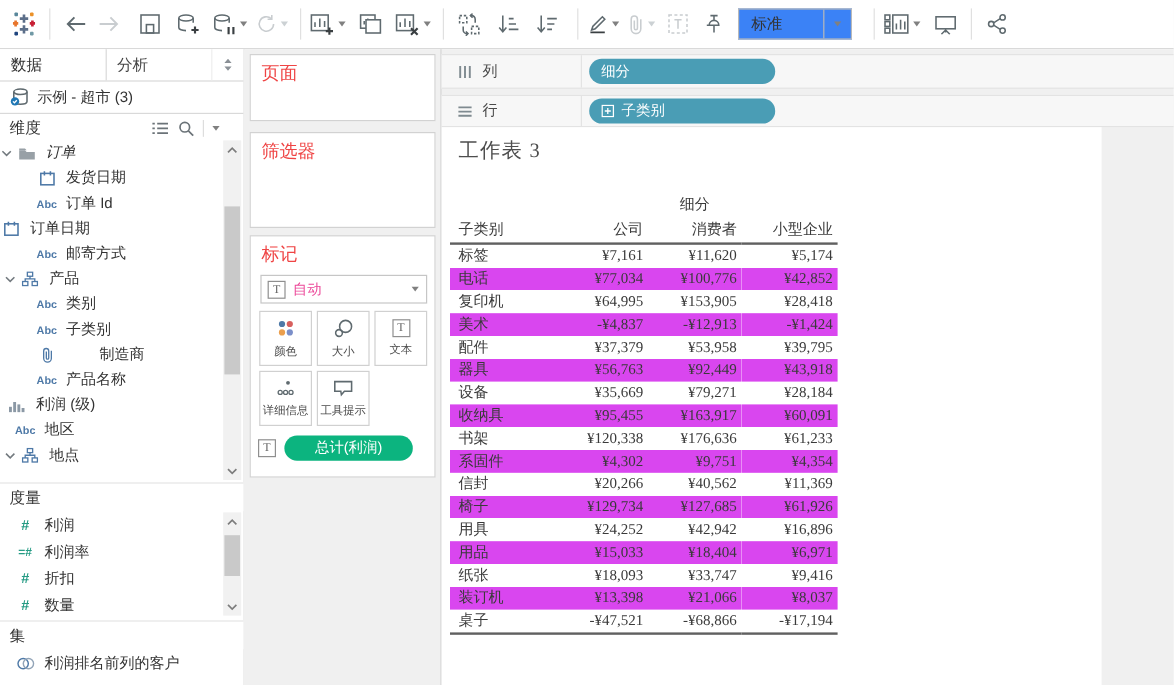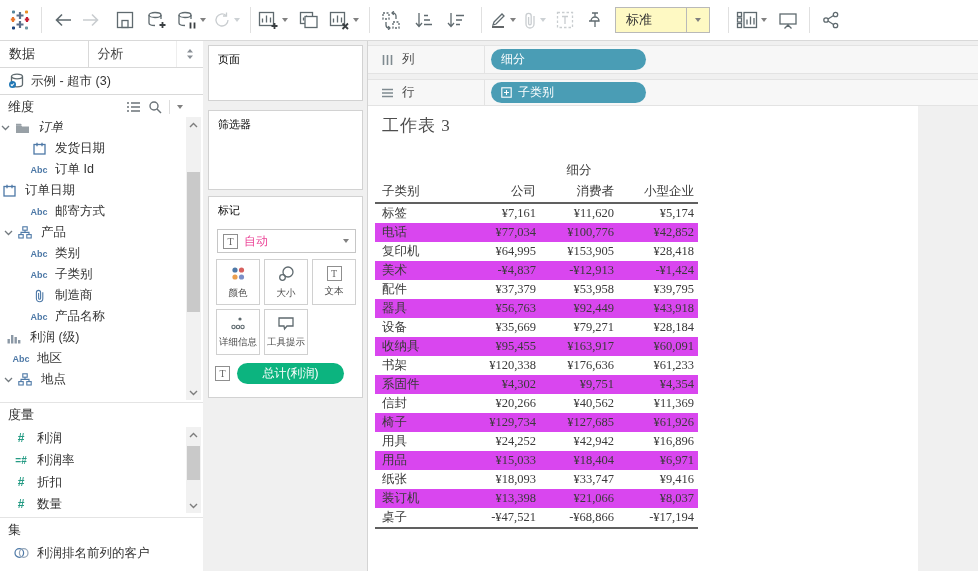--- a/index.html
+++ b/index.html
@@ -8,21 +8,21 @@
   .abs{position:absolute}
   
   #toolbar{left:0;top:0;width:978px;height:40px;border-bottom:1px solid #d9d9d9;
            display:flex;align-items:center;background:#fff}
   .tb-btn{display:flex;align-items:center;justify-content:center;height:28px;min-width:24px;margin:0 2px}
   .tb-group{display:flex;align-items:center}
   .tb-sep{width:1px;height:26px;background:#e0e0e0;margin:0 7px}
   .caret{width:0;height:0;border-left:3.5px solid transparent;border-right:3.5px solid transparent;
          border-top:4.5px solid #808080;margin:0 3px}
   .caret.dis{border-top-color:#ccd1d4}
-  #fitbox{display:flex;align-items:center;height:24px;border:1px solid #b9b9b9;background:#fef9c3;margin:0 6px}
+  #fitbox{display:flex;align-items:center;height:24px;border:1px solid #b9b9b9;background:#3b82f6;margin:0 6px}
   #fitbox .lbl{padding:0 10px;font-size:13px;color:#333;min-width:50px}
   #fitbox .dd{width:22px;height:100%;border-left:1px solid #b9b9b9;display:flex;align-items:center;justify-content:center}
   
   #sidebar{left:0;top:41px;width:203px;height:530px;background:#fff;border-right:1px solid #d4d4d4}
   .sb-tabs{height:26px;border-bottom:1px solid #d9d9d9;display:flex;align-items:stretch}
   .sb-tab{display:flex;align-items:center;padding-left:9px;font-size:13px;color:#2f2f2f;width:84px}
   .sb-tab.second{border-left:1px solid #d9d9d9;color:#444}
   .sb-tabsort{margin-left:auto;display:flex;align-items:center;padding:0 8px;border-left:1px solid #eee}
   .sb-ds{height:26px;border-bottom:1px solid #d9d9d9;display:flex;align-items:center;gap:6px;padding-left:8px;font-size:12.5px;color:#333}
   .sb-dimhead{height:24px;display:flex;align-items:center;padding:0 20px 0 8px;font-size:13px;color:#333}
@@ -32,21 +32,21 @@
   .tree-row .chev{width:11px;display:inline-flex;justify-content:center;margin-right:2px}
   .tree-row .ficon{width:18px;display:inline-flex;justify-content:center;align-items:center;margin-right:7px}
   .sec-head{position:absolute;left:0;width:203px;height:24px;display:flex;align-items:center;
             padding-left:8px;font-size:13px;color:#333;border-top:1px solid #e4e4e4;background:#fff;box-sizing:border-box}
   .vscroll{position:absolute;width:15px;background:#f1f1f1}
   .vs-arrow{position:absolute;left:0;width:15px;height:15px;display:flex;align-items:center;justify-content:center}
   .vs-thumb{position:absolute;left:1px;width:13px;background:#c9c9c9}
   
   #midpanel{left:203px;top:41px;width:165px;height:530px;background:#f0f0f0;border-right:1px solid #d4d4d4;box-sizing:border-box}
   .card{position:absolute;background:#fff;border:1px solid #d2d2d2;box-sizing:border-box}
-  .card .card-label{position:absolute;left:9px;top:6px;font-size:11px;color:#000000}
+  .card .card-label{position:absolute;left:9px;top:6px;font-size:15px;color:#ef4444}
   #marks-dd{position:absolute;left:8px;top:32px;width:139px;height:24px;border:1px solid #c6c6c6;background:#fff;
             display:flex;align-items:center;box-sizing:border-box}
   #marks-dd .txt{margin-left:6px;font-size:12px;color:#ec4899;flex:1}
   .mark-btn{position:absolute;width:44px;height:46px;border:1px solid #d0d0d0;background:#fff;box-sizing:border-box;
             display:flex;flex-direction:column;align-items:center;justify-content:center;gap:4px}
   .mark-btn .mlabel{font-size:9.5px;color:#4a4a4a;white-space:nowrap}
   .tsq{display:inline-flex;width:15px;height:15px;border:1px solid #8f8f8f;align-items:center;justify-content:center;
        font-size:10px;color:#666;background:#fff;box-sizing:border-box;margin-left:5px;font-family:"Liberation Serif",serif}
   .pill{height:21px;border-radius:11px;color:#fff;font-size:12px;display:inline-flex;align-items:center;
         padding:0 10px;box-sizing:border-box;white-space:nowrap}
@@ -383,21 +383,21 @@
           <span style="color:#4e79a7;font-size:9px;font-weight:bold;font-family:'Liberation Sans',sans-serif">Abc</span>
         </span>
         <span>类别</span>
       </div>
       <div class="tree-row" style="padding-left: 30px;">
         <span class="ficon">
           <span style="color:#4e79a7;font-size:9px;font-weight:bold;font-family:'Liberation Sans',sans-serif">Abc</span>
         </span>
         <span>子类别</span>
       </div>
-      <div class="tree-row" style="padding-left: 30px;">
+      <div class="tree-row" style="padding-left: 30px; gap: 28px;">
         <span class="ficon">
           <svg width="11" height="14" viewBox="0 0 11 14" style="display:block">
             <path d="M8.8 3.2v6.3a3.2 3.2 0 0 1-6.4 0V3.5a2.1 2.1 0 0 1 4.2 0v5.8a1 1 0 0 1-2 0V4" fill="none" stroke="#4e79a7" stroke-width="1.1"></path>
           </svg>
         </span>
         <span>制造商</span>
       </div>
       <div class="tree-row" style="padding-left: 30px;">
         <span class="ficon">
           <span style="color:#4e79a7;font-size:9px;font-weight:bold;font-family:'Liberation Sans',sans-serif">Abc</span>

